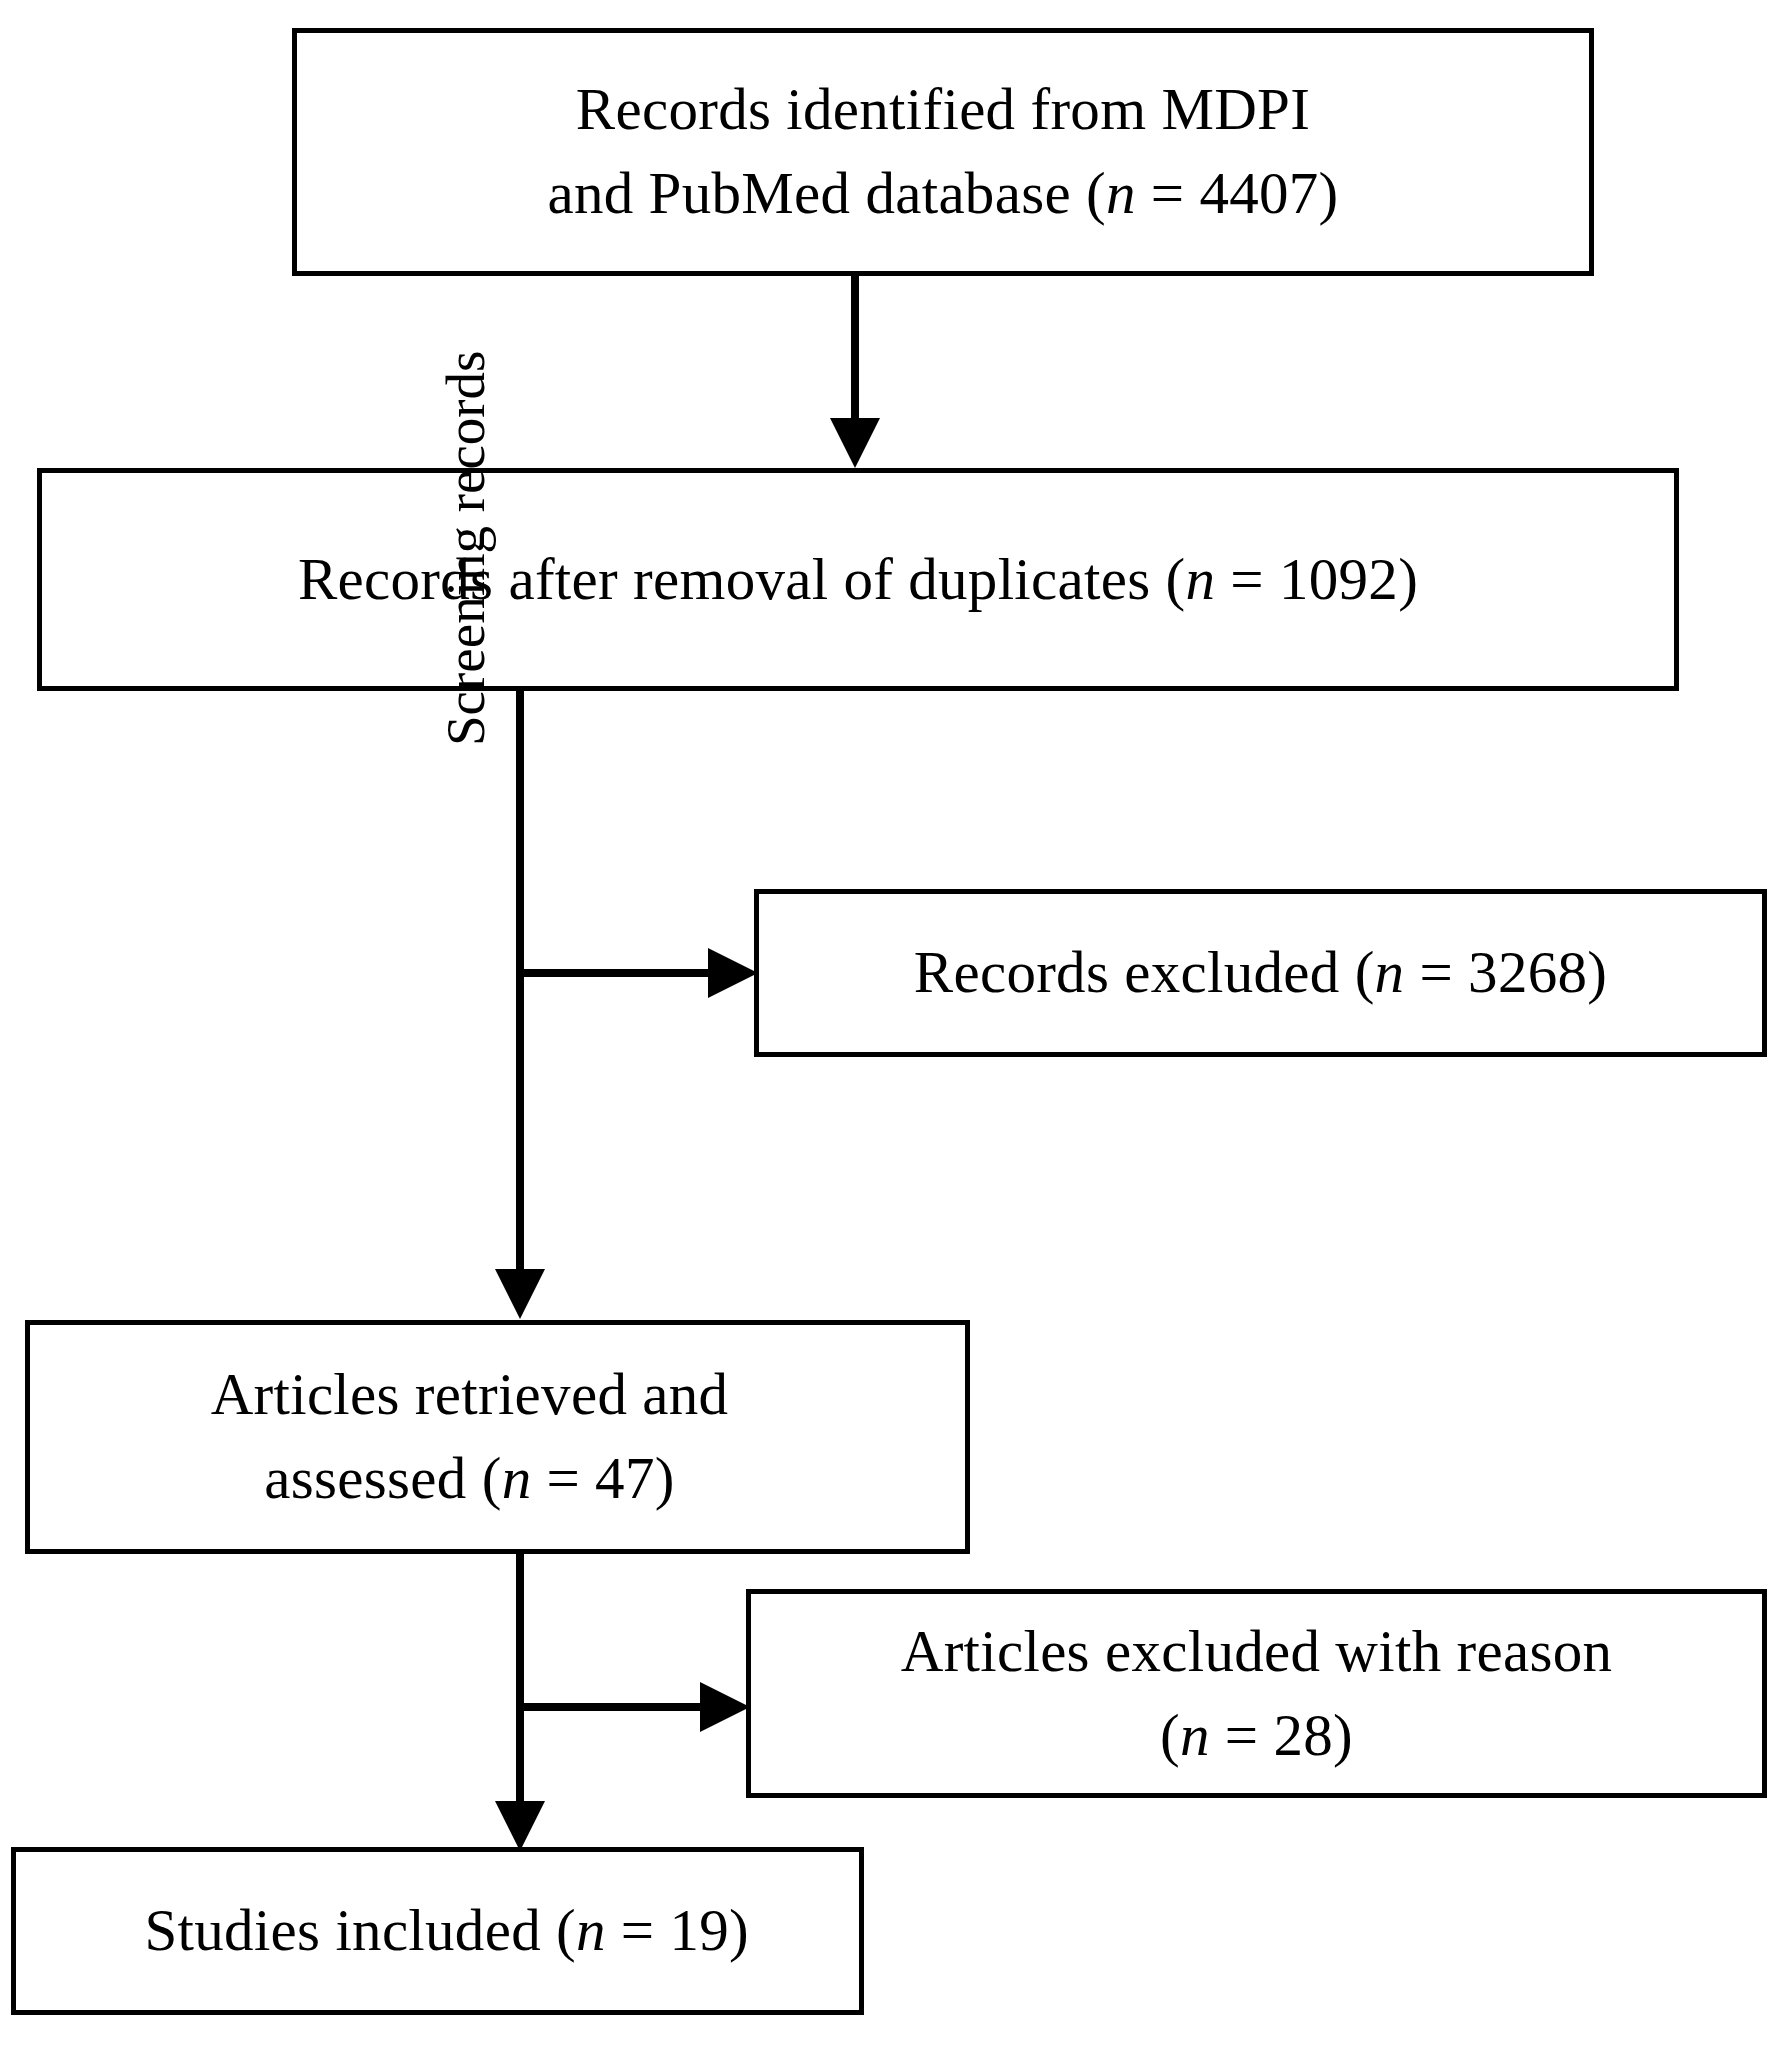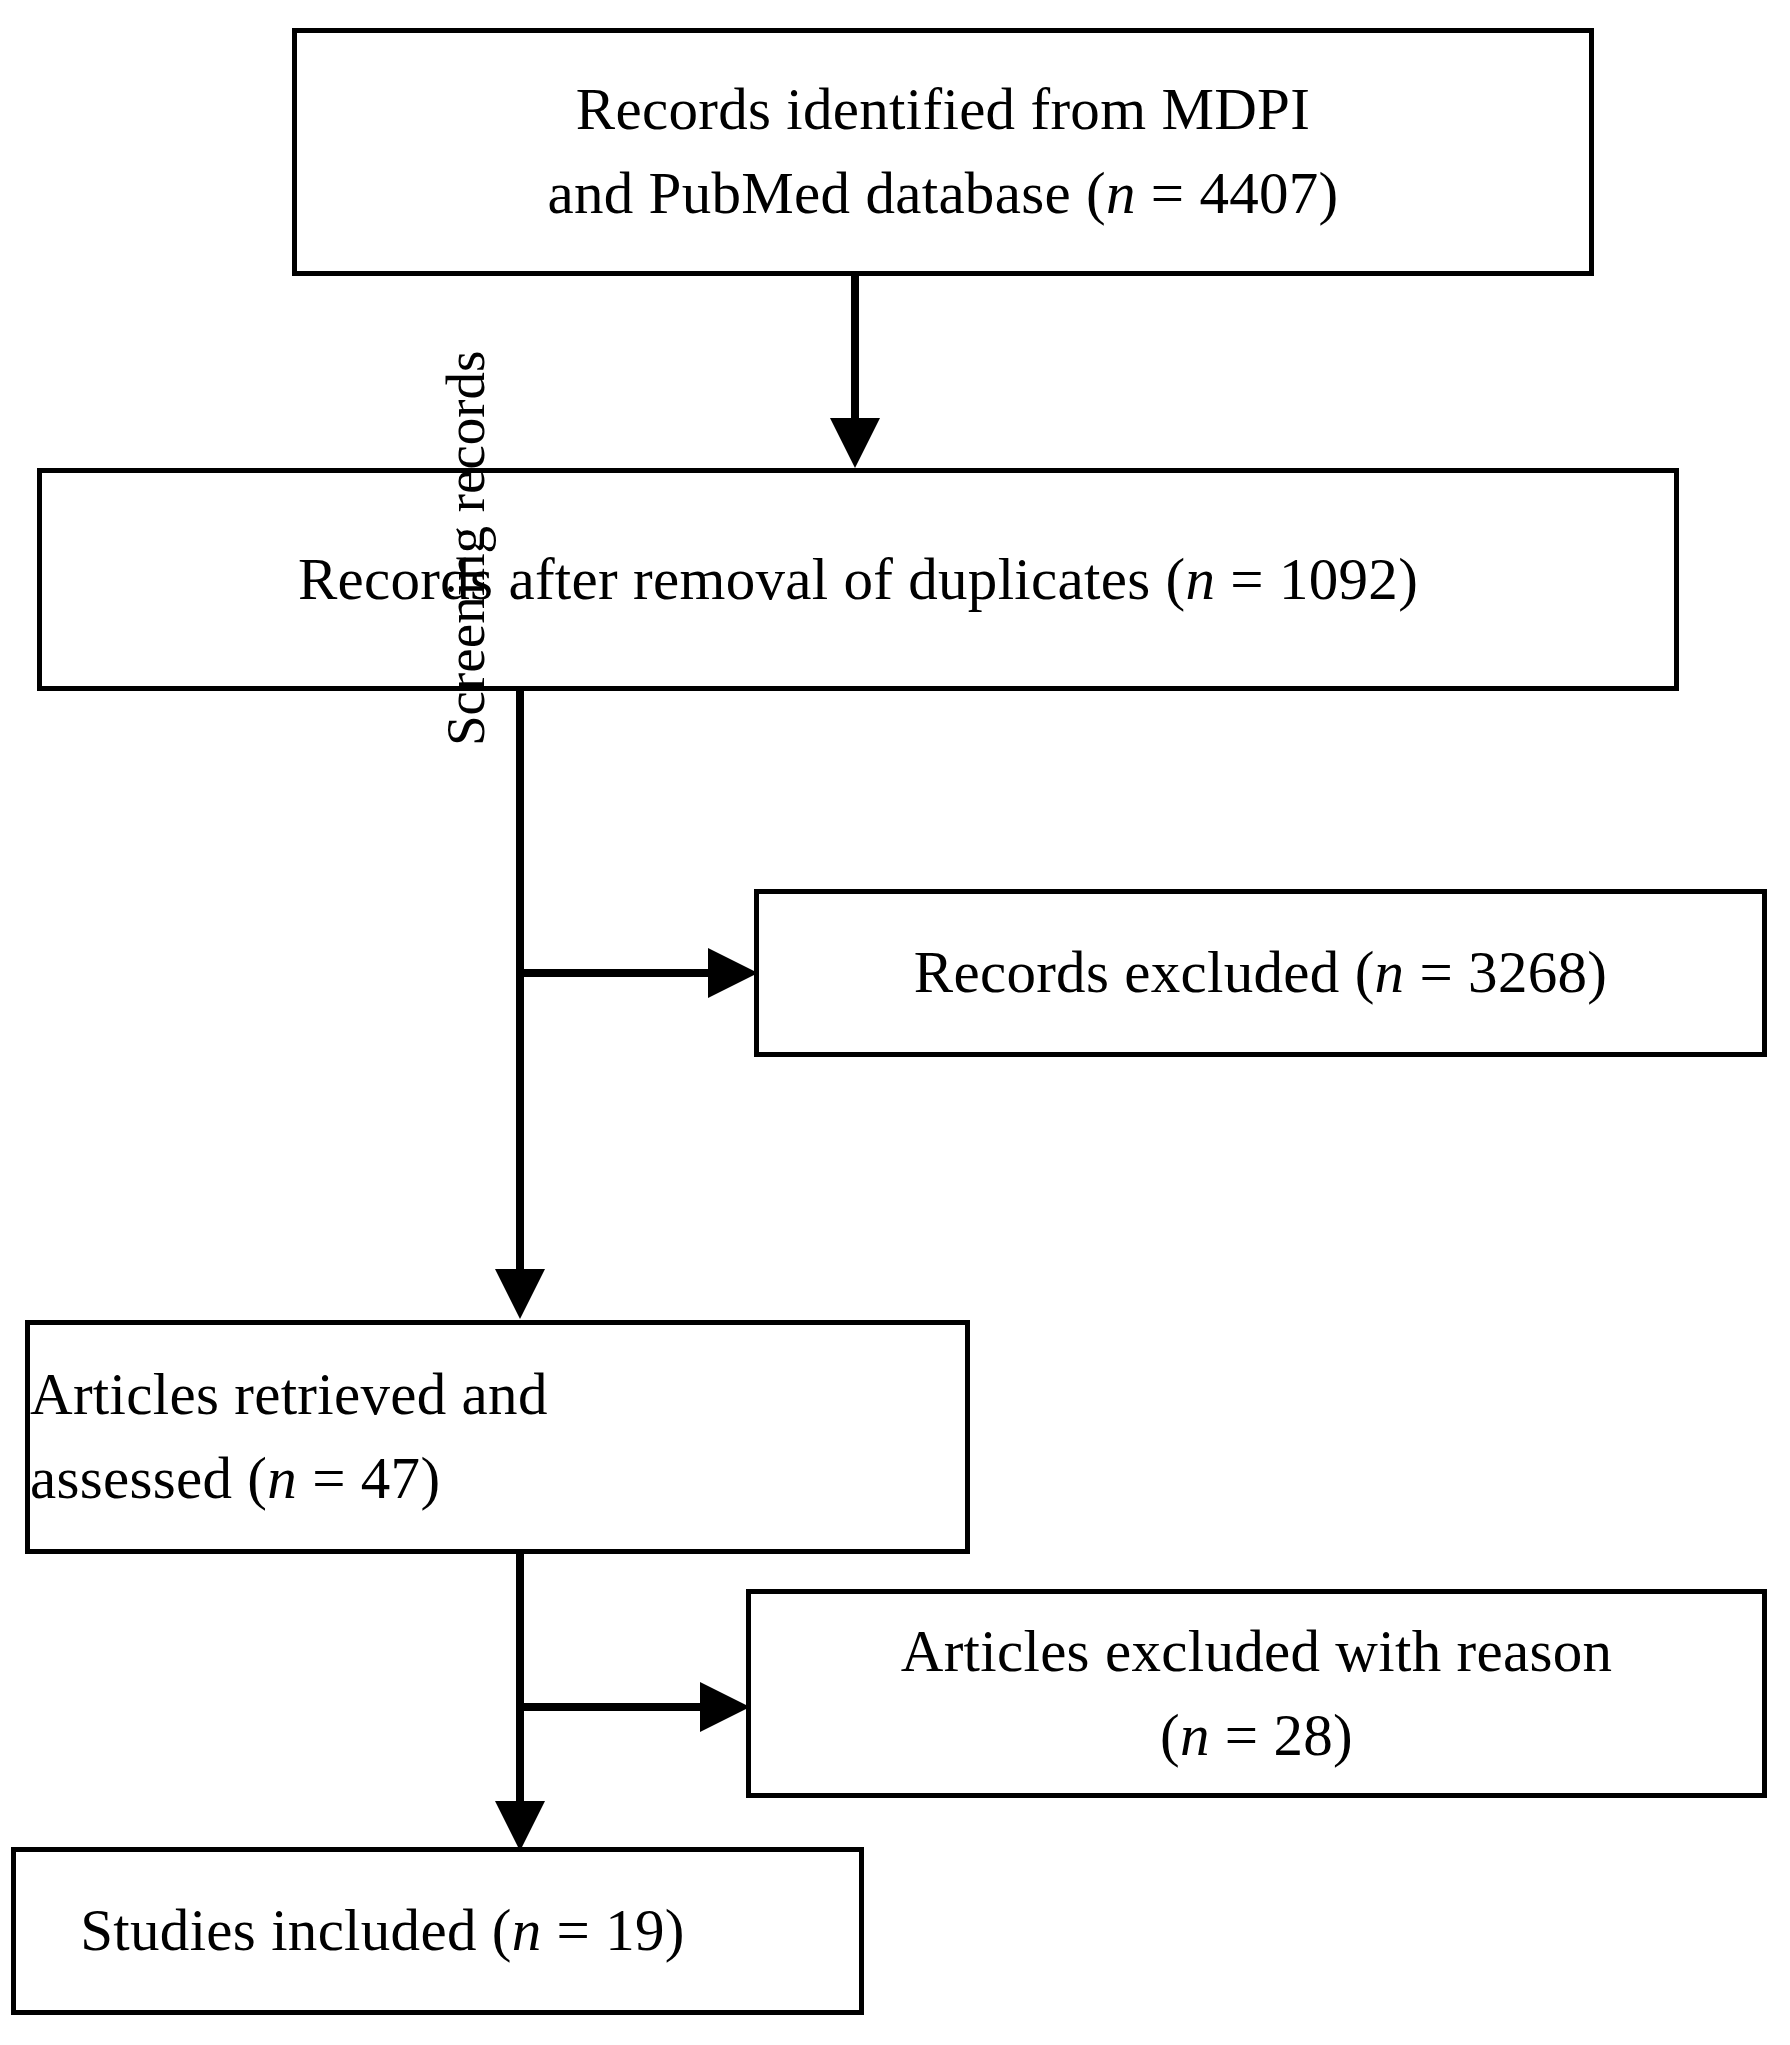--- a/index.html
+++ b/index.html
@@ -40,22 +40,22 @@
     font-style: italic;
   }
 
   #box-identified  { left: 292px;  top: 27.5px;   width: 1302px; height: 248px; }
   #box-duplicates  { left: 37px;   top: 468px;  width: 1642px; height: 223px; }
   #box-rec-excl    { left: 754px; top: 889px; width: 1013px; height: 168px; }
   #box-retrieved   { left: 25px;   top: 1320px; width: 945px; height: 234px; }
   #box-art-excl    { left: 746px; top: 1589px; width: 1021px; height: 209px; }
   #box-included    { left: 11px;   top: 1847px; width: 853px; height: 168px; }
 
-  #box-retrieved .box-text { text-align: left; padding-right: 56px; }
-  #box-included  .box-text { text-align: center; padding-right: 110px; }
+  #box-retrieved .box-text { text-align: center; padding-right: 56px; }
+  #box-included  .box-text { text-align: right; padding-right: 110px; }
   #box-rec-excl  .box-text { }
 
   
   .vline {
     position: absolute;
     background: #000000;
     width: 7.7px;
   }
   .hline {
     position: absolute;

